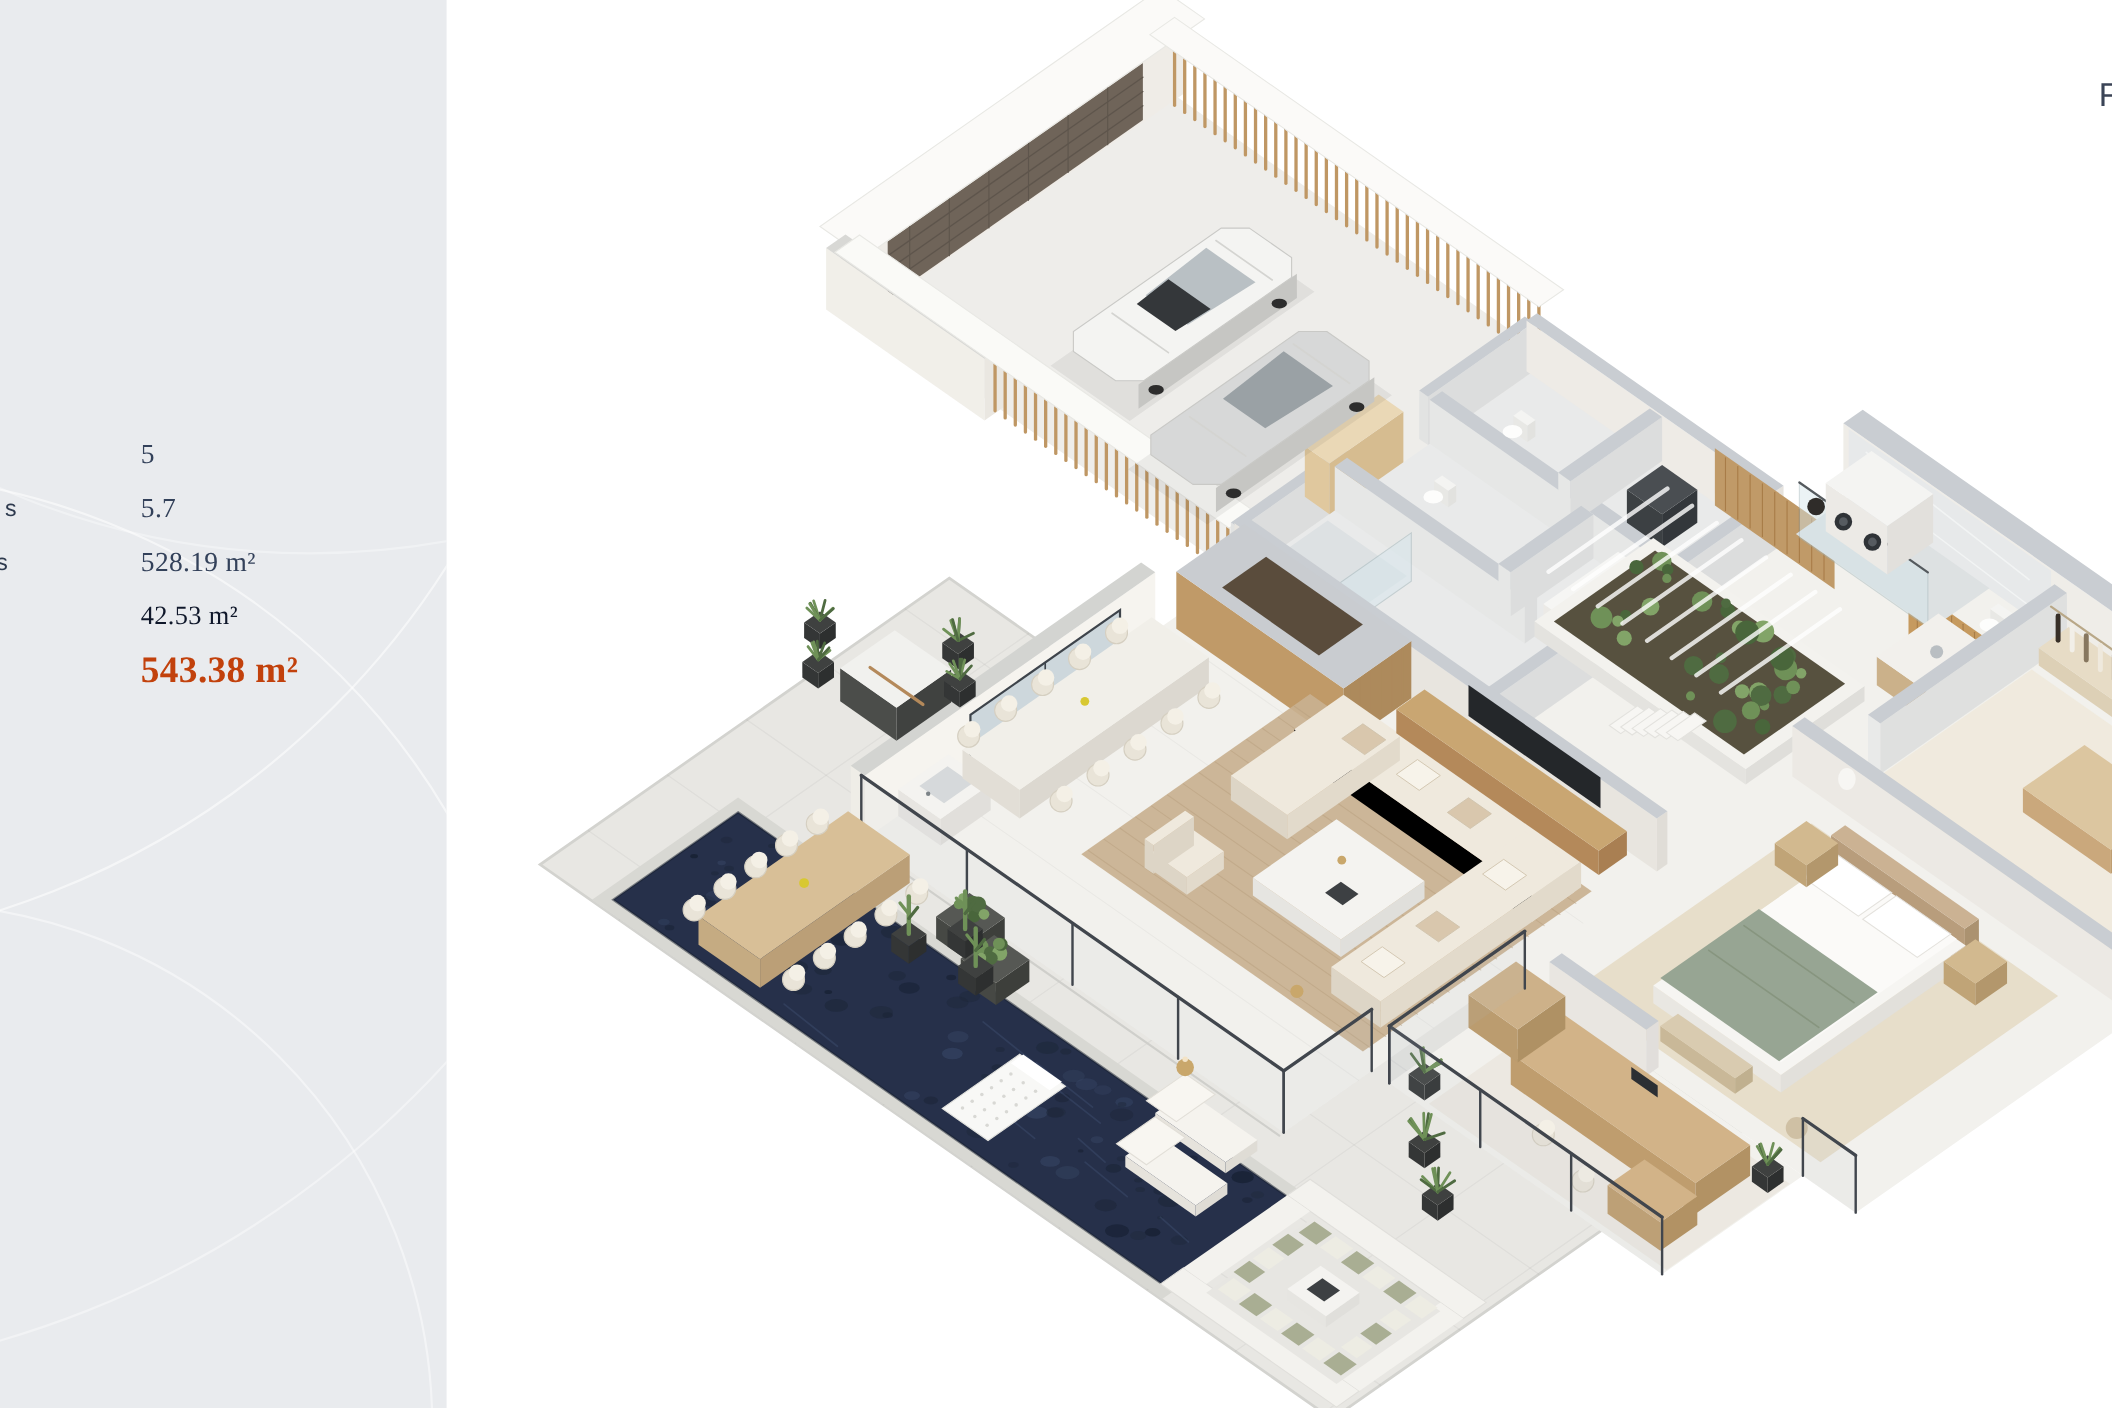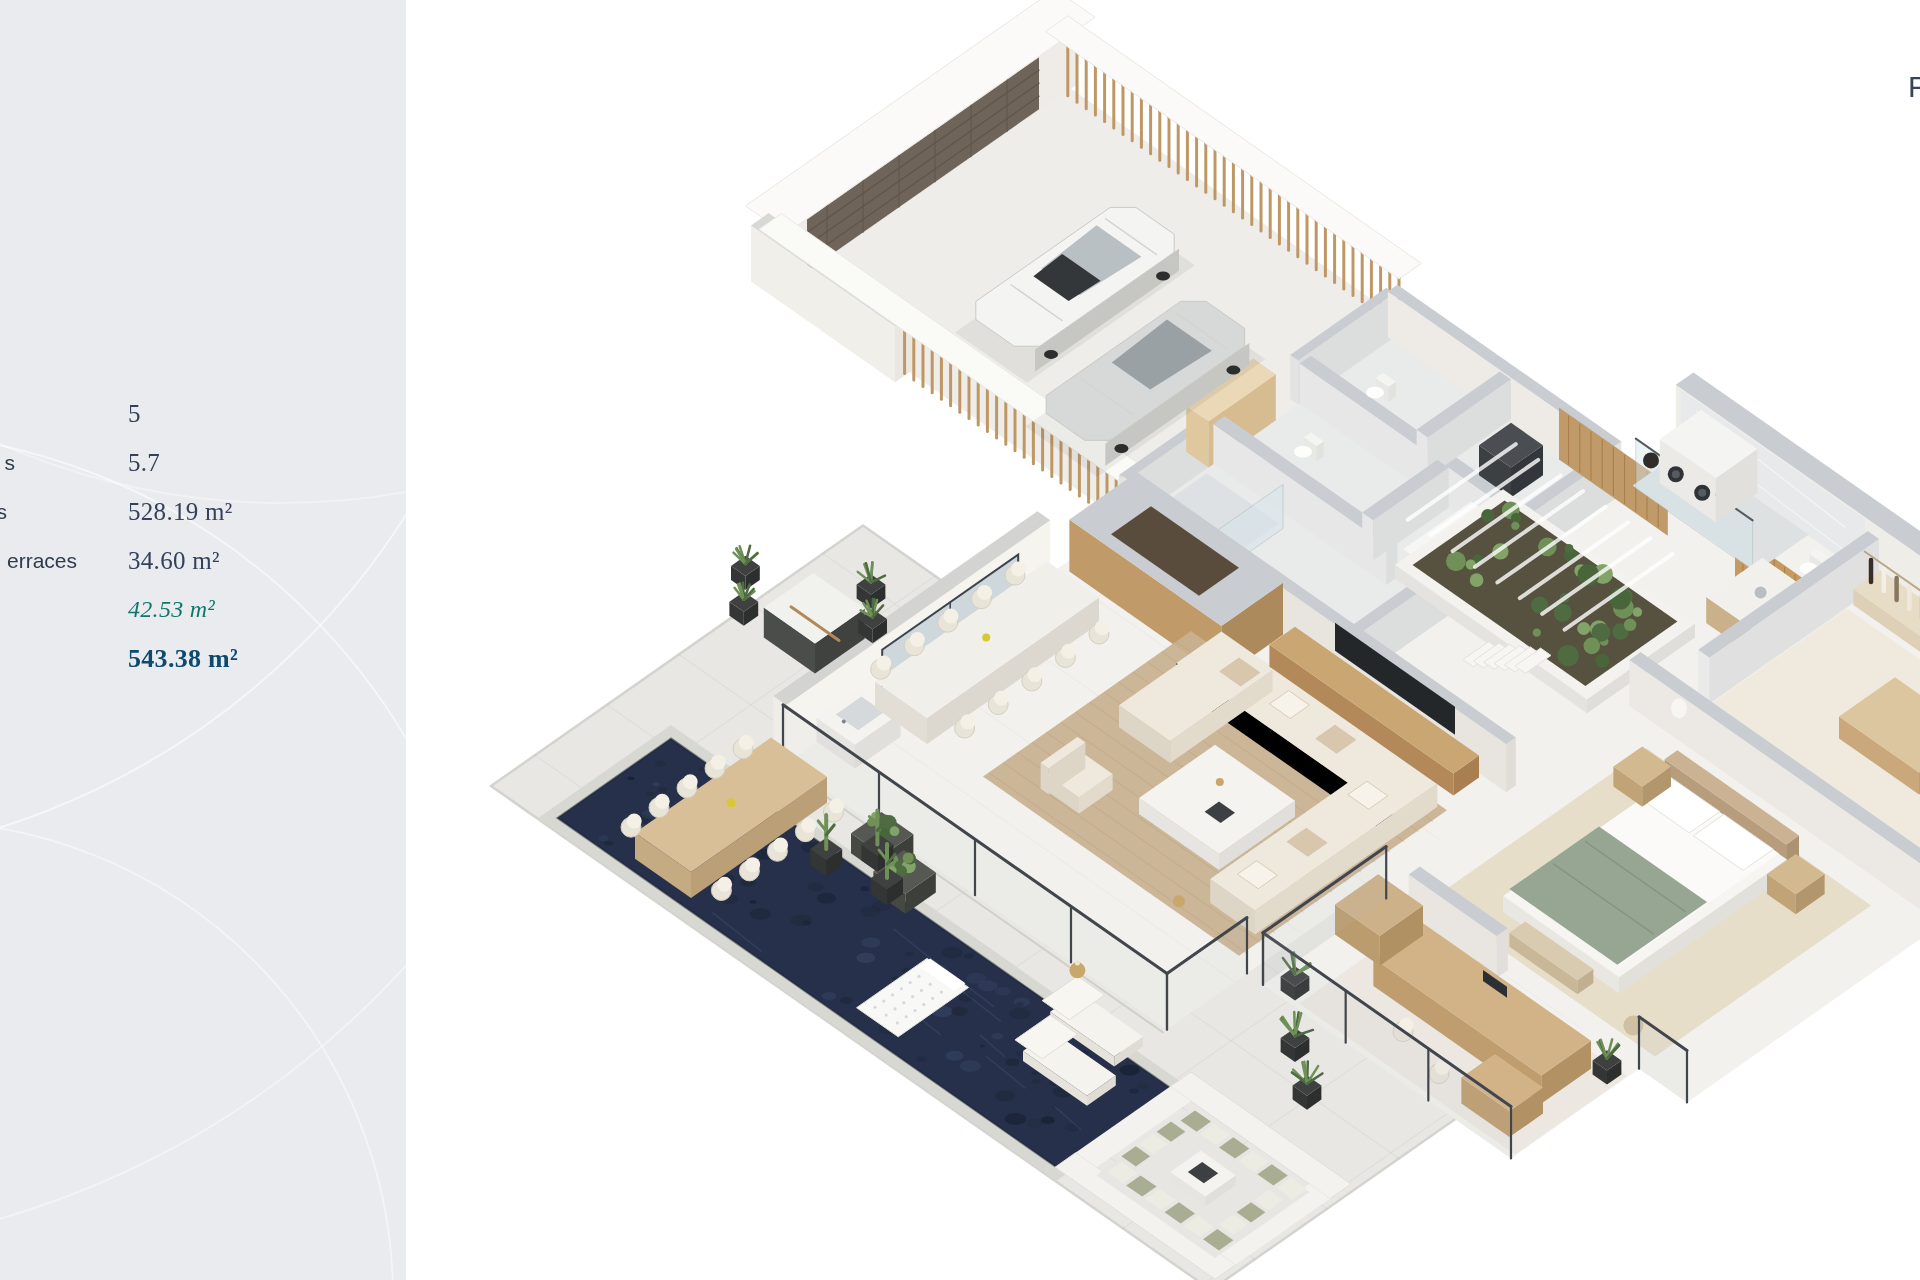--- a/index.html
+++ b/index.html
@@ -23,22 +23,22 @@
   .spec-label{
     position:absolute;left:0;top:50%;
     transform:translate(calc(var(--lw, 0px) - 100%), -50%);
     font-family:"Liberation Sans",sans-serif;font-size:21px;color:#2e3a4e;white-space:nowrap;
   }
   .spec-value{
     margin-left:128px;font-family:"Liberation Serif",serif;font-size:25px;
     color:#33415a;letter-spacing:.3px;white-space:nowrap;
   }
   .r2{--lw:15px;} .r4{--lw:7px;} .r5{--lw:77px;} .r7{--lw:46px;}
-  .row-muted .spec-value{color:#0f766e;font-style:italic;font-size:24px;}
-  .row-bold .spec-value{font-weight:700;font-size:26px;color:#0c4a6e;}
+  .row-muted .spec-value{color:#0f172a;font-size:24px;}
+  .row-bold .spec-value{font-weight:700;font-size:34px;color:#c2410c;}
   
   .plan-panel{position:absolute;inset:0;z-index:1;}
   #plan-svg{position:absolute;left:0;top:0;}
   .corner-frag{
     position:absolute;top:70px;right:-3px;width:15px;height:36px;overflow:hidden;
     font-family:"Liberation Sans",sans-serif;font-size:30px;color:#3a4456;z-index:3;
   }
 </style>
 </head>
 <body>
@@ -54,24 +54,20 @@
       <span class="spec-label"></span>
       <span class="spec-value">5</span>
     </div>
     <div class="spec-row r2">
       <span class="spec-label">s</span>
       <span class="spec-value">5.7</span>
     </div>
     <div class="spec-row r4">
       <span class="spec-label">s</span>
       <span class="spec-value">528.19 m²</span>
-    </div>
-    <div class="spec-row r5">
-      <span class="spec-label">erraces</span>
-      <span class="spec-value">34.60 m²</span>
     </div>
     <div class="spec-row r8 row-muted">
       <span class="spec-label"></span>
       <span class="spec-value">42.53 m²</span>
     </div>
     <div class="spec-row r9 row-bold">
       <span class="spec-label"></span>
       <span class="spec-value">543.38 m²</span>
     </div>
   </div>

